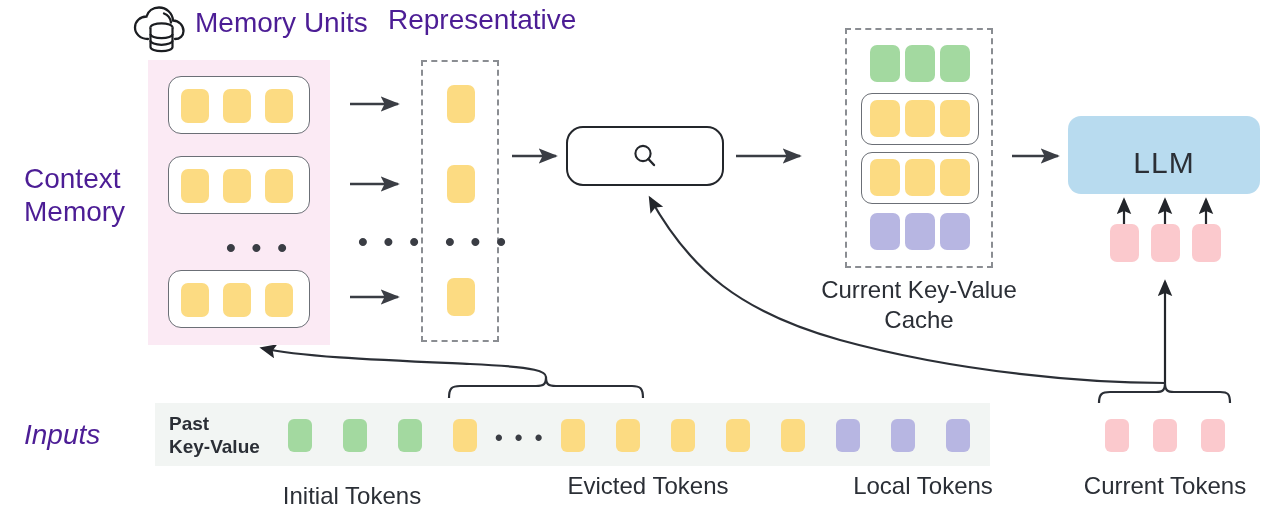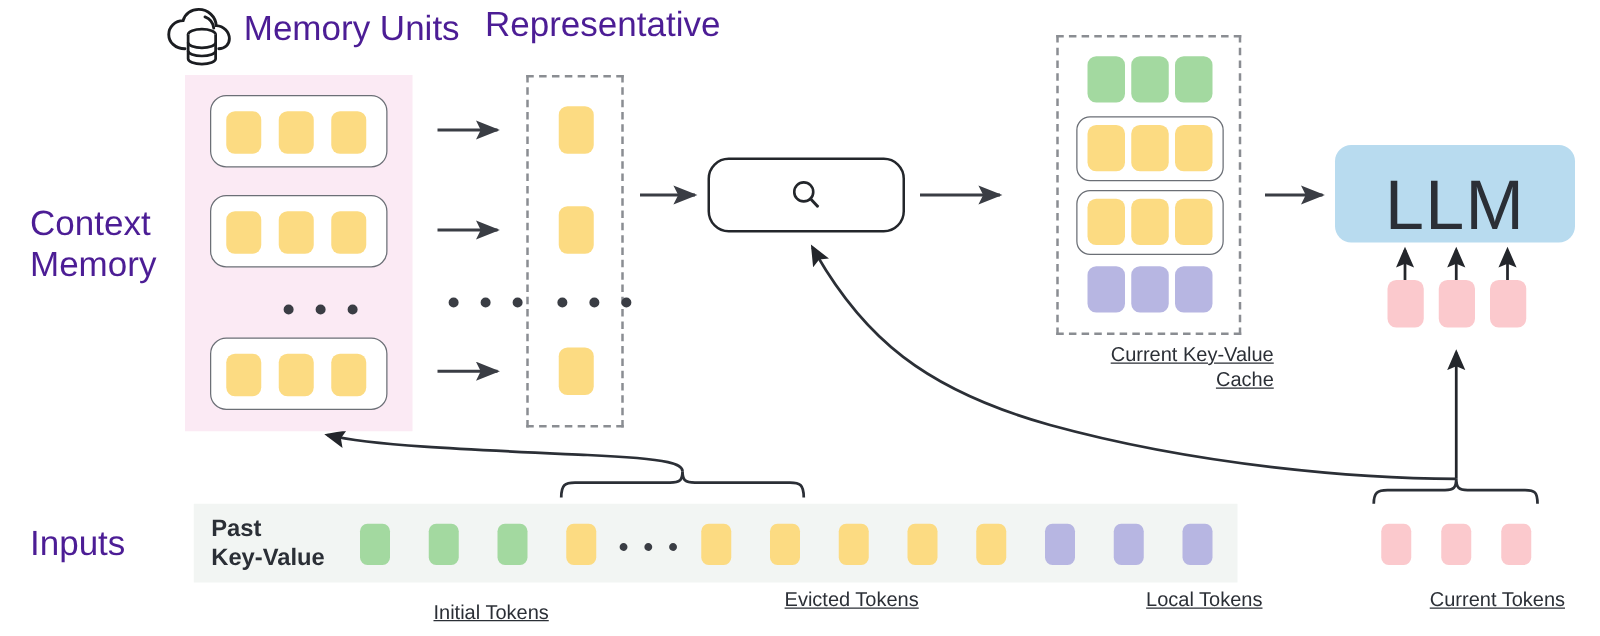--- a/index.html
+++ b/index.html
@@ -1,21 +1,21 @@
 <!DOCTYPE html>
 <html><head>
 <meta charset="utf-8">
 <style>
   html,body{margin:0;padding:0;background:#ffffff;}
   body{width:1280px;height:509px;position:relative;overflow:hidden;
        font-family:"Liberation Sans","DejaVu Sans",sans-serif;color:#2b2f36;}
   .abs{position:absolute;}
   .lbl{font-size:28px;color:#4c1d95;line-height:1.18;}
   .lbl-sm{font-size:19px;color:#2b2f36;line-height:1.2;font-weight:bold;}
-  .lbl-cap{font-size:16px;color:#2b2f36;line-height:1.25;text-align:right;text-decoration:underline;}
+  .lbl-cap{font-size:24px;color:#2b2f36;line-height:1.25;text-align:center;}
 
   
   #ctx-panel{left:148px;top:60px;width:182px;height:285px;background:#fbeaf4;}
   .mem-unit{position:absolute;left:20px;width:142px;height:58px;background:#ffffff;
             border:1.6px solid #6b6f76;border-radius:13px;box-sizing:border-box;}
   .mem-unit .tok{position:absolute;top:12px;width:28px;height:34px;border-radius:7px;background:#fcdb82;}
   .mem-unit .tok.t0{left:12px;} .mem-unit .tok.t1{left:54px;} .mem-unit .tok.t2{left:96px;}
 
   
   .chip{border-radius:7px;}
@@ -33,21 +33,21 @@
 
   
   #lookup-box{left:566px;top:126px;width:158px;height:60px;background:#fff;
               border:2px solid #23262b;border-radius:17px;box-sizing:border-box;
               display:flex;align-items:center;justify-content:center;gap:7px;}
   #lookup-box .lk-text{font-size:26px;color:#23262b;}
 
   
   #llm-box{left:1068px;top:116px;width:192px;height:78px;background:#b8dbef;border-radius:13px;
            display:flex;align-items:center;justify-content:center;}
-  #llm-box span{font-size:56px;color:#2b2f36;letter-spacing:1px;margin-top:16px;}
+  #llm-box span{font-size:30px;color:#2b2f36;letter-spacing:1px;margin-top:16px;}
 
   
   #inputs-strip{left:155px;top:403px;width:835px;height:63px;background:#f2f5f3;}
   #inputs-strip .itok{position:absolute;top:16px;width:24px;height:33px;border-radius:6px;}
 
   #cur-strip .itok{position:absolute;top:16px;width:24px;height:33px;border-radius:6px;}
 
   svg.overlay{position:absolute;left:0;top:0;width:1280px;height:509px;pointer-events:none;}
 </style>
 </head>
@@ -176,21 +176,21 @@
 </div>
 
 <div class="abs" id="llm-box">
   <span>LLM</span>
 </div>
 
 <div class="abs chip pink" style="left:1110px;top:224px;width:29px;height:38px;"></div>
 <div class="abs chip pink" style="left:1151px;top:224px;width:29px;height:38px;"></div>
 <div class="abs chip pink" style="left:1192px;top:224px;width:29px;height:38px;"></div>
 
-<div class="abs lbl" style="left:24px;top:418px;">Inputs</div>
+<div class="abs lbl" style="left:24px;top:418px;font-style:italic;">Inputs</div>
 
 <div class="abs" id="inputs-strip">
   <div class="abs lbl-sm" style="left:14px;top:10px;">
     <div>Past</div>
     <div>Key-Value</div>
   </div>
 
   <div class="itok green" style="left:133px;"></div>
   <div class="itok green" style="left:188px;"></div>
   <div class="itok green" style="left:243px;"></div>

